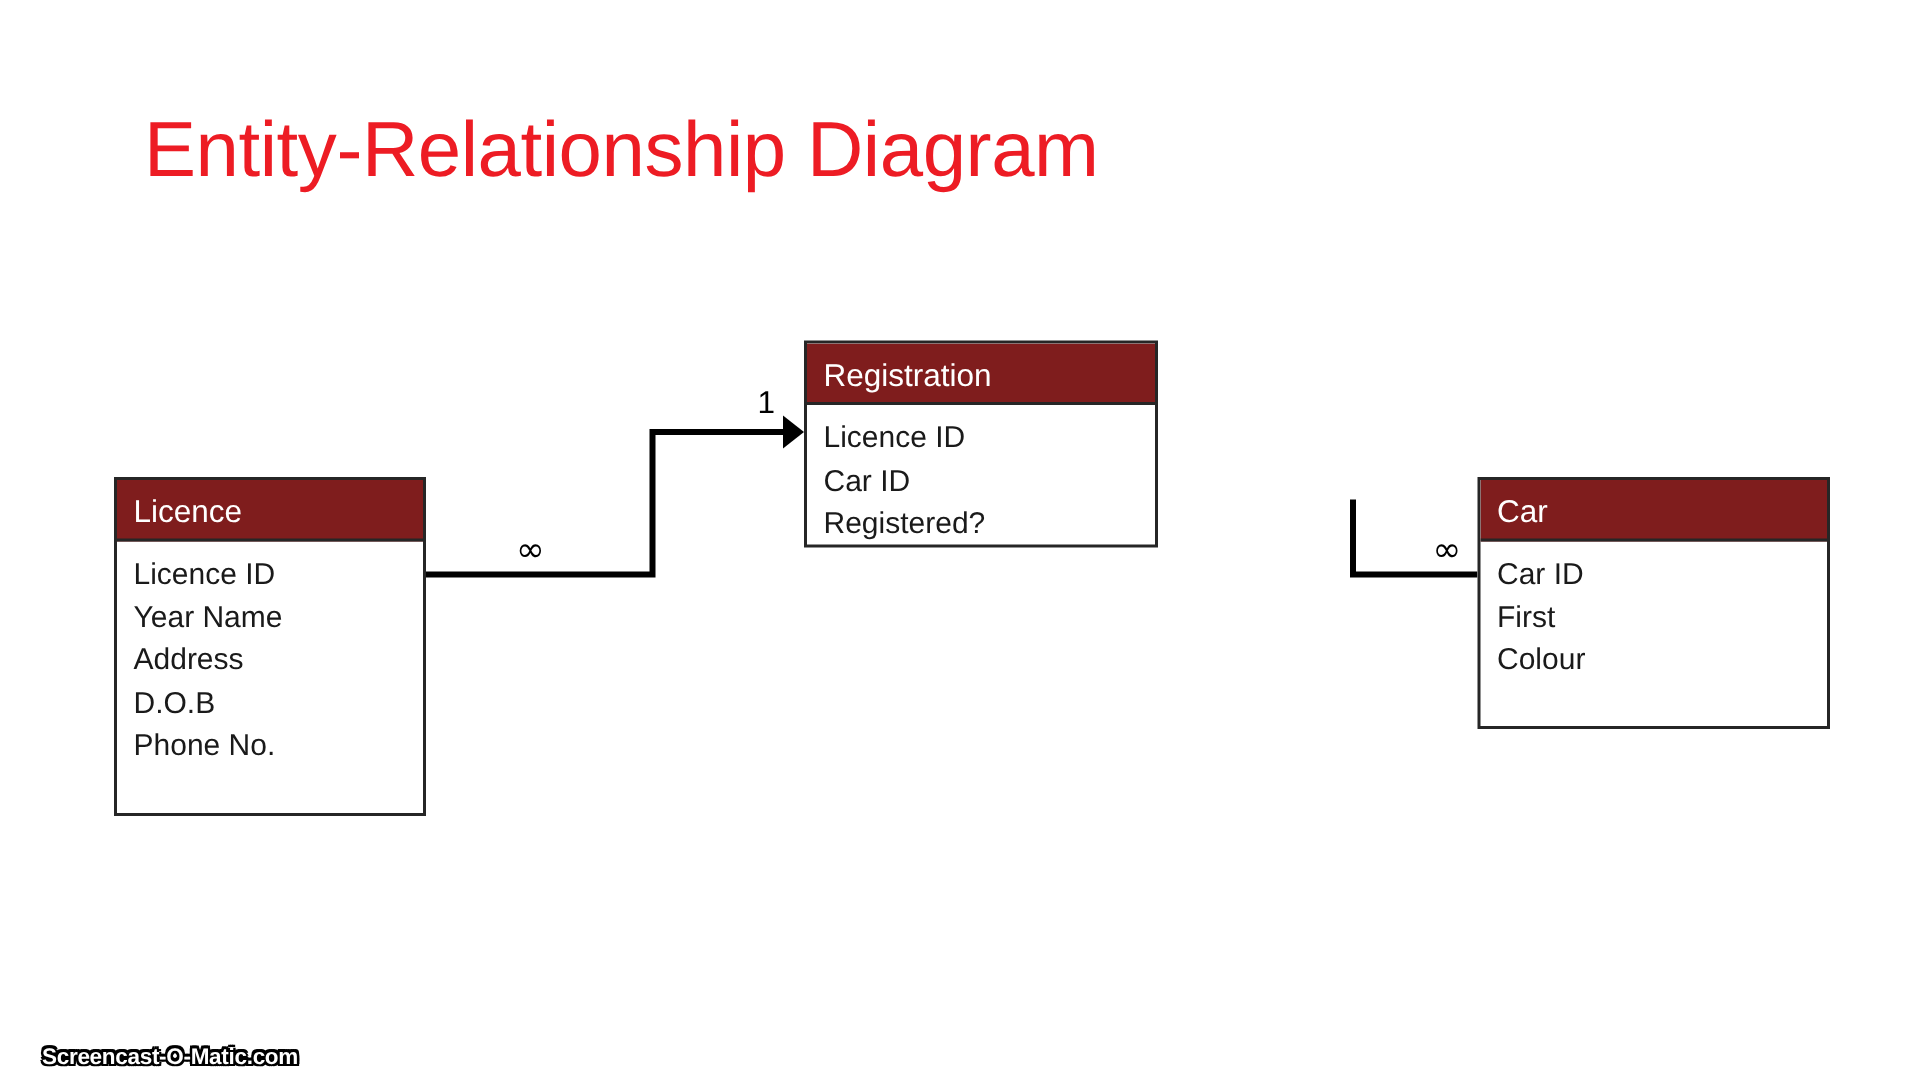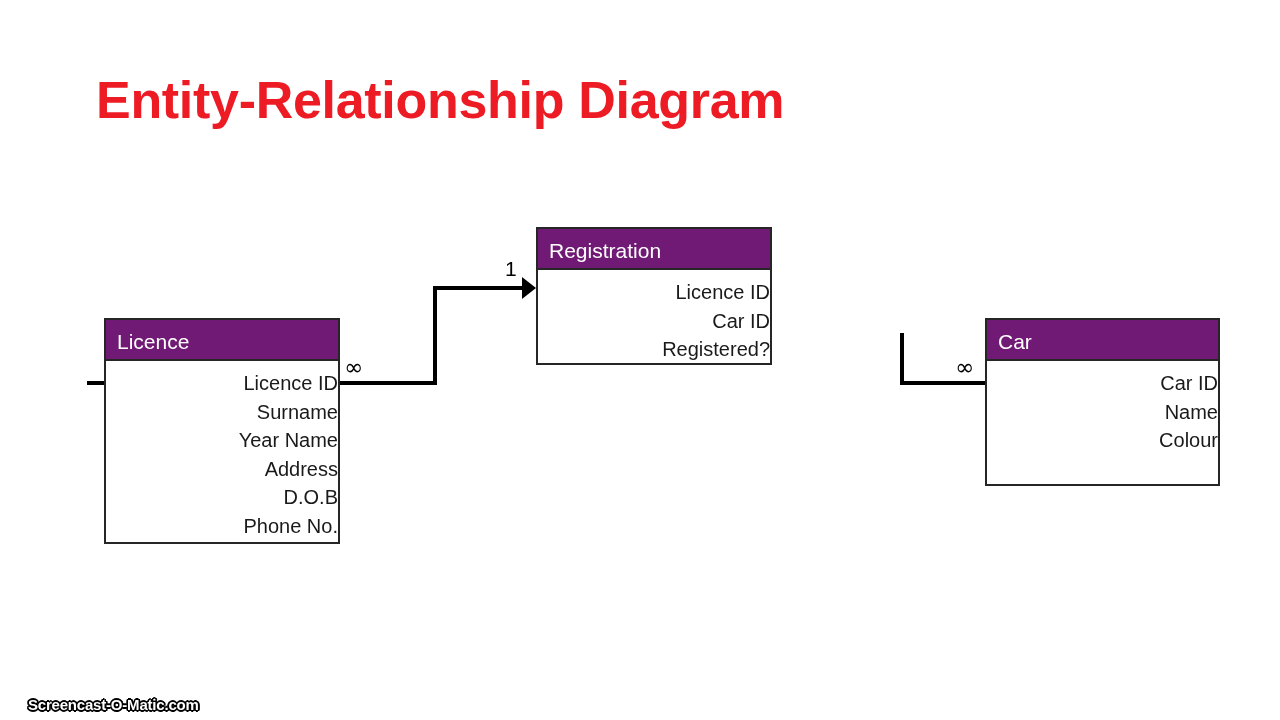--- a/index.html
+++ b/index.html
@@ -22,58 +22,57 @@
     width: 1280px;
     height: 720px;
   }
 
   
   #diagram-title {
     position: absolute;
     left: 96px;
     top: 72px;
     font-size: 52px;
-    font-weight: 700;
+    font-weight: 400;
     color: #ED1C24;
     letter-spacing: -0.3px;
     white-space: nowrap;
     line-height: 1.1;
   }
 
   
   .entity {
     position: absolute;
     box-sizing: border-box;
     border: 2px solid #262626;
     background: #ffffff;
     overflow: hidden;
   }
   .entity-header {
     box-sizing: border-box;
-    background: #701a75;
+    background: #7f1d1d;
     color: #ffffff;
     font-size: 21px;
     font-weight: 400;
     line-height: 1;
     padding: 11px 0 0 11px;
     height: 41px;
     border-bottom: 2px solid #262626;
   }
   .entity-body {
     padding: 8px 0 8px 11px;
-    text-align: right;
   }
   .attr {
     font-size: 20px;
     color: #1a1a1a;
     line-height: 28.6px;
     white-space: nowrap;
   }
 
-  #entity-licence      { left: 104px;  top: 318px; width: 236px; height: 226px; }
+  #entity-licence      { left: 76px;  top: 318px; width: 208px; height: 226px; }
   #entity-registration { left: 536px; top: 227px; width: 236px; height: 138px; }
   #entity-car          { left: 985px; top: 318px; width: 235px; height: 168px; }
 
   
   #connectors {
     position: absolute;
     left: 0; top: 0;
     width: 1280px;
     height: 720px;
     pointer-events: none;
@@ -142,41 +141,40 @@
   <div class="card-label card-inf" id="card-licence-many">∞</div>
 
   <div class="card-label card-one" id="card-registration-one">1</div>
 
   <div class="card-label card-inf" id="card-car-many">∞</div>
 
   <div class="entity" id="entity-licence">
     <div class="entity-header">Licence</div>
     <div class="entity-body">
       <div class="attr">Licence ID</div>
-      <div class="attr">Surname</div>
       <div class="attr">Year Name</div>
       <div class="attr">Address</div>
       <div class="attr">D.O.B</div>
       <div class="attr">Phone No.</div>
     </div>
   </div>
 
   <div class="entity" id="entity-registration">
     <div class="entity-header">Registration</div>
     <div class="entity-body">
       <div class="attr">Licence ID</div>
       <div class="attr">Car ID</div>
       <div class="attr">Registered?</div>
     </div>
   </div>
 
   <div class="entity" id="entity-car">
     <div class="entity-header">Car</div>
     <div class="entity-body">
       <div class="attr">Car ID</div>
-      <div class="attr">Name</div>
+      <div class="attr">First</div>
       <div class="attr">Colour</div>
     </div>
   </div>
 
   <div id="watermark">Screencast-O-Matic.com</div>
 
 </div>
 
 </body></html>

